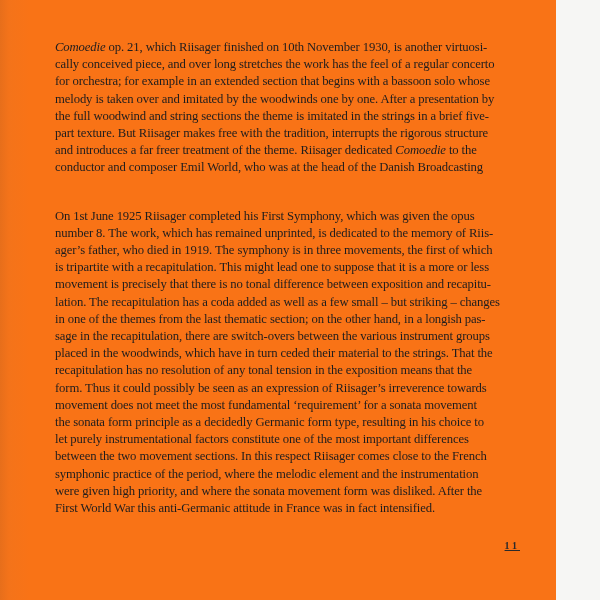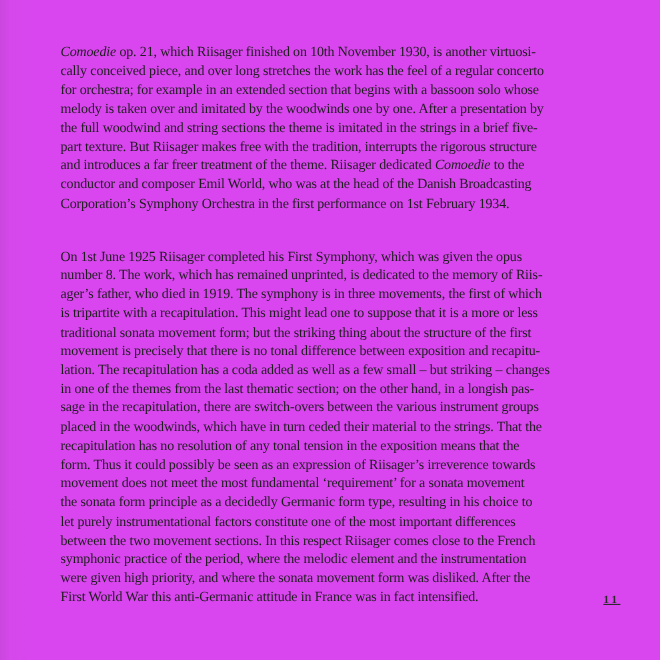--- a/index.html
+++ b/index.html
@@ -8,23 +8,23 @@
   }
   body {
     width: 600px;
     height: 600px;
     background: #f6f6f4;
     font-family: "Liberation Serif", serif;
     overflow: hidden;
   }
   .page {
     position: relative;
-    width: 600px;
+    width: 556px;
     height: 600px;
-    background: #d946ef;
+    background: #f97316;
   }
   
   .edge-shade {
     position: absolute;
     left: 0; top: 0; bottom: 0;
     width: 34px;
     background: linear-gradient(to right,
       rgba(70,70,70,0.10) 0px,
       rgba(120,120,120,0.04) 9px,
       rgba(255,255,255,0.0) 30px);
@@ -74,29 +74,27 @@
 
     <p class="para">
       <span class="line"><i>Comoedie</i><span> op. 21, which Riisager finished on 10th November 1930, is another virtuosi-</span></span>
       <span class="line">cally conceived piece, and over long stretches the work has the feel of a regular concerto</span>
       <span class="line">for orchestra; for example in an extended section that begins with a bassoon solo whose</span>
       <span class="line">melody is taken over and imitated by the woodwinds one by one. After a presentation by</span>
       <span class="line">the full woodwind and string sections the theme is imitated in the strings in a brief five-</span>
       <span class="line">part texture. But Riisager makes free with the tradition, interrupts the rigorous structure</span>
       <span class="line"><span>and introduces a far freer treatment of the theme. Riisager dedicated </span><i>Comoedie</i><span> to the</span></span>
       <span class="line">conductor and composer Emil World, who was at the head of the Danish Broadcasting</span>
-      <span class="line">Corporation’s Symphony Orchestra in the first performance on 1st February 1934.</span>
     </p>
 
     <p class="para">
       <span class="line">On 1st June 1925 Riisager completed his First Symphony, which was given the opus</span>
       <span class="line">number 8. The work, which has remained unprinted, is dedicated to the memory of Riis-</span>
       <span class="line">ager’s father, who died in 1919. The symphony is in three movements, the first of which</span>
       <span class="line">is tripartite with a recapitulation. This might lead one to suppose that it is a more or less</span>
-      <span class="line">traditional sonata movement form; but the striking thing about the structure of the first</span>
       <span class="line">movement is precisely that there is no tonal difference between exposition and recapitu-</span>
       <span class="line">lation. The recapitulation has a coda added as well as a few small – but striking – changes</span>
       <span class="line">in one of the themes from the last thematic section; on the other hand, in a longish pas-</span>
       <span class="line">sage in the recapitulation, there are switch-overs between the various instrument groups</span>
       <span class="line">placed in the woodwinds, which have in turn ceded their material to the strings. That the</span>
       <span class="line">recapitulation has no resolution of any tonal tension in the exposition means that the</span>
       <span class="line">form. Thus it could possibly be seen as an expression of Riisager’s irreverence towards</span>
       <span class="line">movement does not meet the most fundamental ‘requirement’ for a sonata movement</span>
       <span class="line">the sonata form principle as a decidedly Germanic form type, resulting in his choice to</span>
       <span class="line">let purely instrumentational factors constitute one of the most important differences</span>

